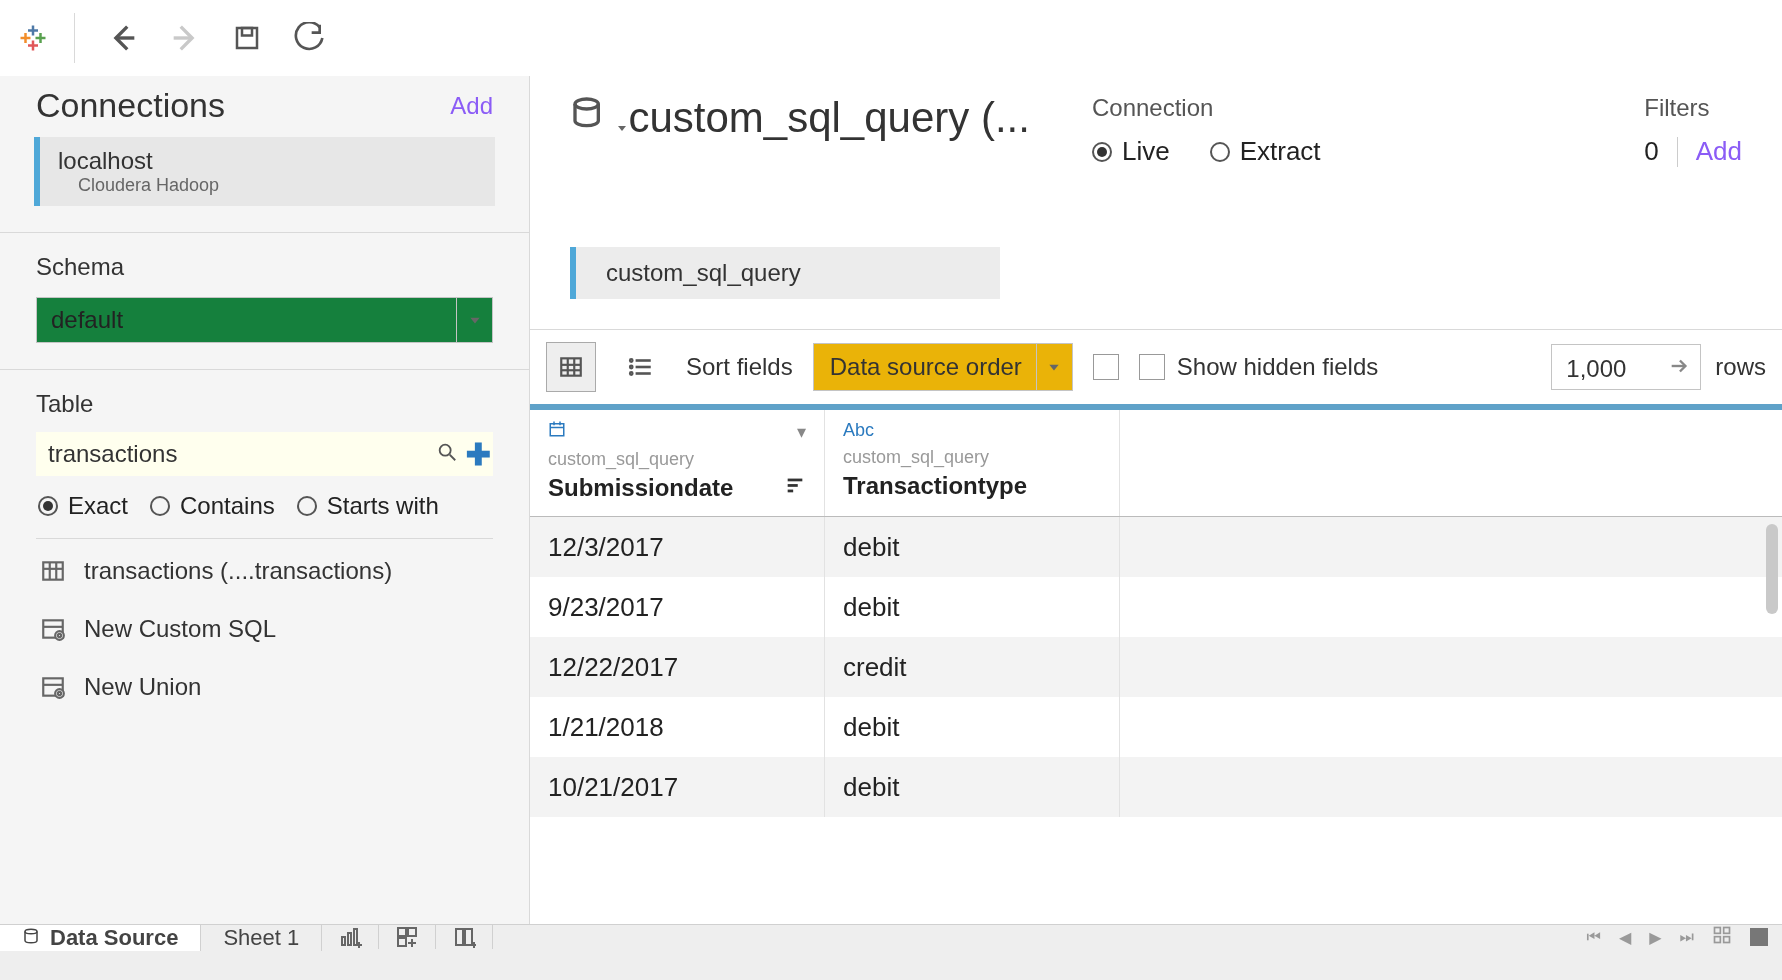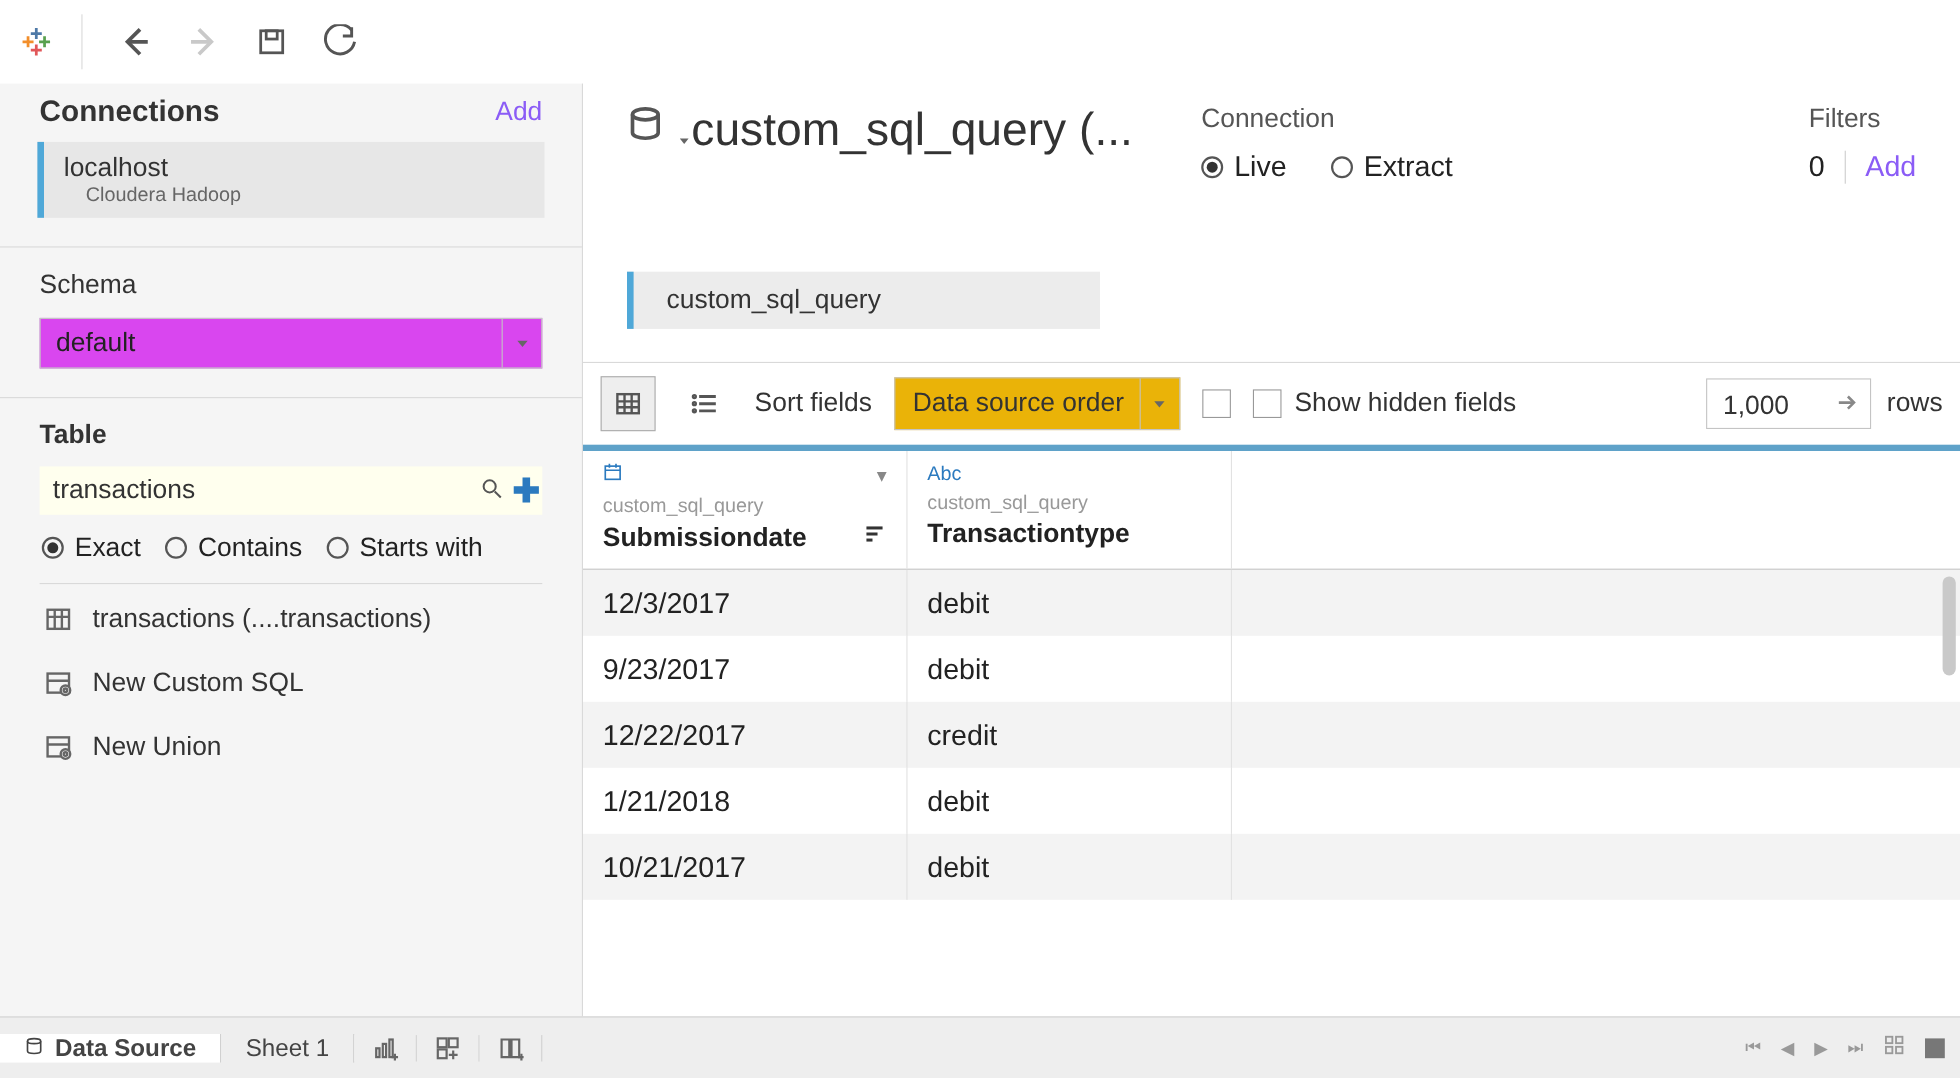--- a/index.html
+++ b/index.html
@@ -42,50 +42,50 @@
     min-width:0;
   }
 
   
   .conn-header {
     display:flex;
     justify-content:space-between;
     align-items:center;
     padding: 10px 36px 12px 36px;
   }
-  .conn-header h2 { font-size:27px; font-weight:700; color:#333; }
+  .conn-header h2 { font-size:34px; font-weight:400; color:#333; }
   .link { color:#8b5cf6; font-size:24px; cursor:pointer; }
   .conn-item {
     margin: 0 34px 26px 34px;
     background:#e7e7e7;
     border-left: 6px solid #4fa8d8;
     padding: 10px 18px;
   }
   .conn-item .cname { font-size:24px; color:#333; }
   .conn-item .ctype { font-size:18px; color:#666; padding-left:20px; }
 
   .section-divider { border-top:1px solid #d9d9d9; }
 
   .schema-sec { padding: 20px 36px 26px 36px; }
   .schema-sec h3 { font-size:24px; font-weight:400; color:#333; margin-bottom:16px; }
   .select {
     width: 100%;
     height: 46px;
     border:1px solid #c4c4c4;
-    background:#d946ef;
+    background:#15803d;
     display:flex;
     align-items:center;
     justify-content:space-between;
     text-align:right;
   }
   .select .sel-val { padding-left:14px; font-size:24px; }
   .select .sel-btn { width:36px; height:100%; border-left:1px solid #c4c4c4; display:flex;align-items:center;justify-content:center; color:#666; }
 
   .table-sec { padding: 20px 36px 12px 36px; }
-  .table-sec h3 { font-size:24px; font-weight:700; color:#333; margin-bottom:14px; }
+  .table-sec h3 { font-size:24px; font-weight:400; color:#333; margin-bottom:14px; }
   .search-row {
     background:#ffffee;
     height:44px;
     display:flex;
     align-items:center;
     justify-content:space-between;
     padding: 0 2px 0 12px;
   }
   .search-row .sval { font-size:24px; color:#333; flex:1; }
   .search-row .sicons { display:flex; align-items:center; gap:8px; color:#555; }
@@ -190,21 +190,21 @@
   .gcell.c1 { width:295px; }
   .gcell.c2 { width:295px; }
   .scroll-thumb { position:absolute; right:4px; top:120px; width:12px; height:90px; background:#c9c9c9; border-radius:6px; }
 
   
   .bottom-tabs {
     height: 56px;
     border-top:1px solid #d0d0d0;
     background:#eeeeee;
     display:flex;
-    align-items:center;
+    align-items:flex-start;
   }
   .tab {
     padding: 0 22px;
     display:flex; align-items:center; gap:10px;
     font-size:22px; color:#444; border-right:1px solid #d0d0d0;
     background:#eeeeee; cursor:pointer;
   }
   .tab.active { background:#fff; font-weight:600;}
   .tab.icon-only { padding: 0 16px; }
   .nav-cluster {

